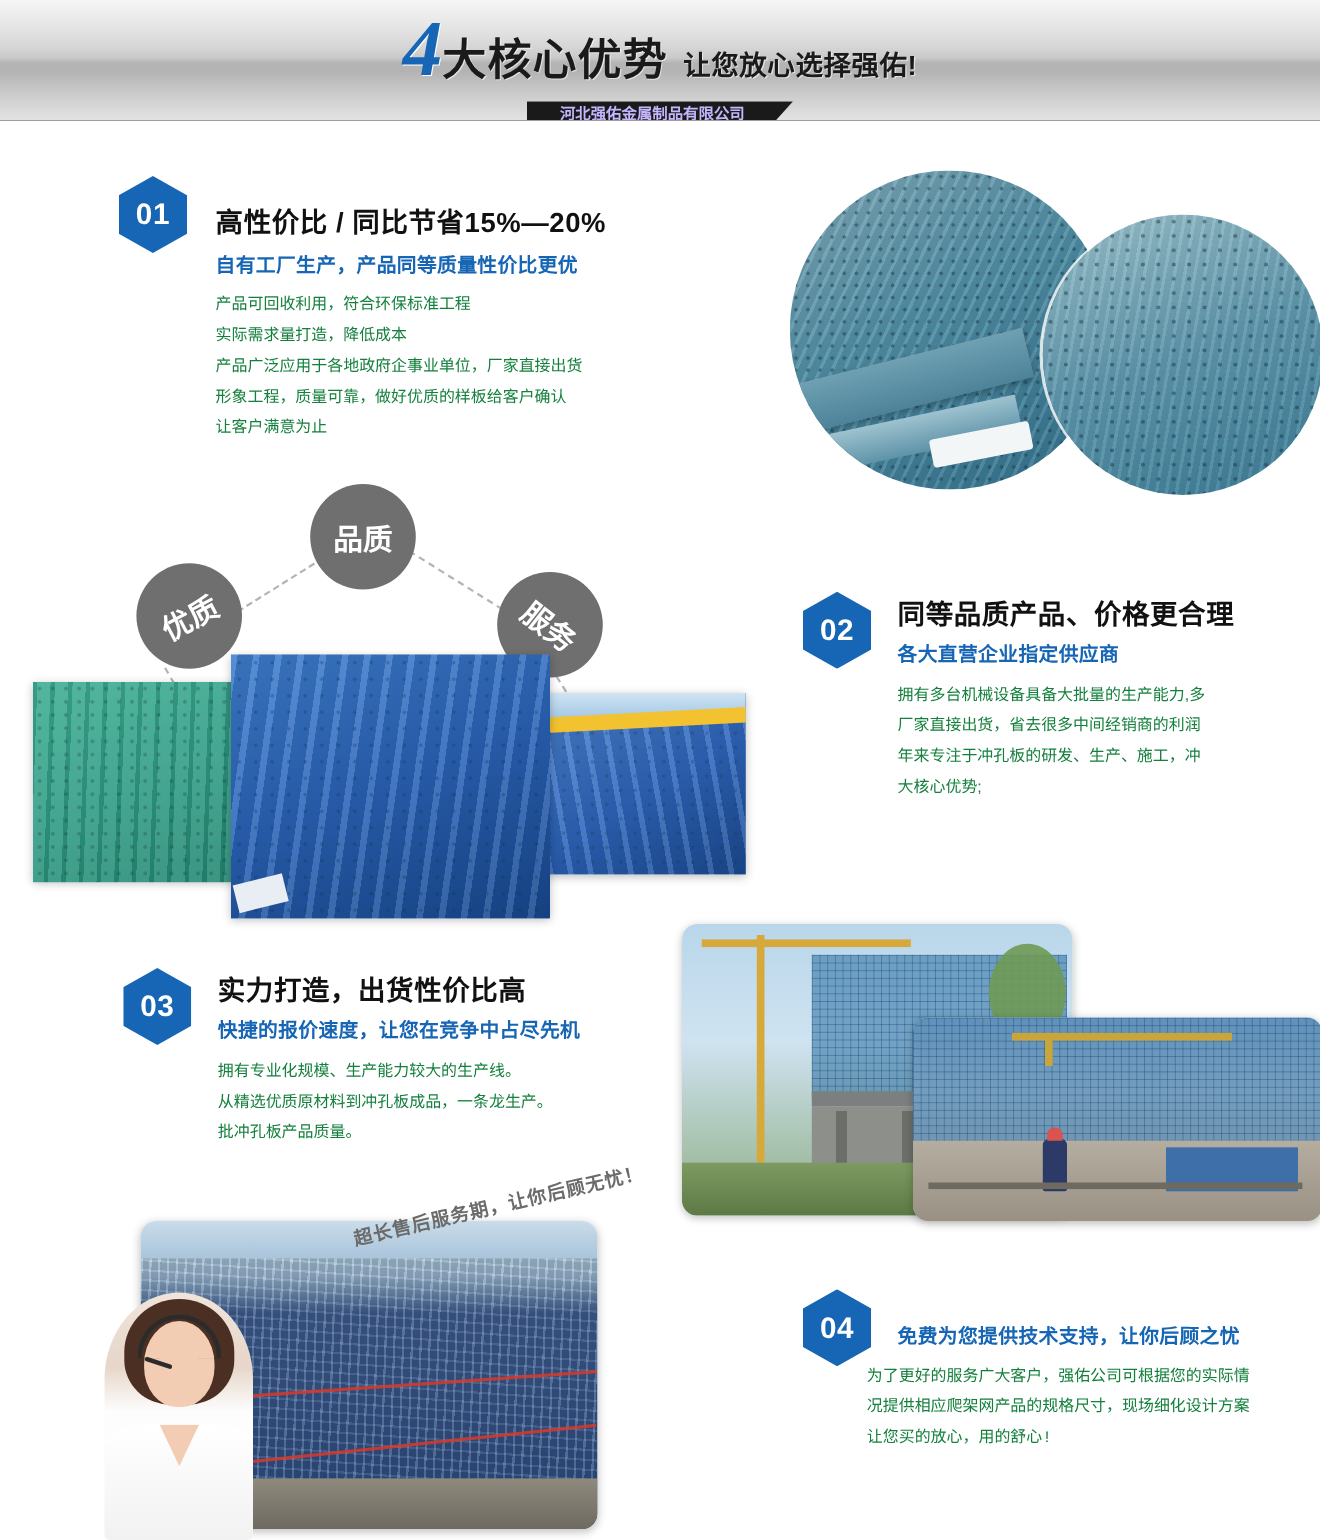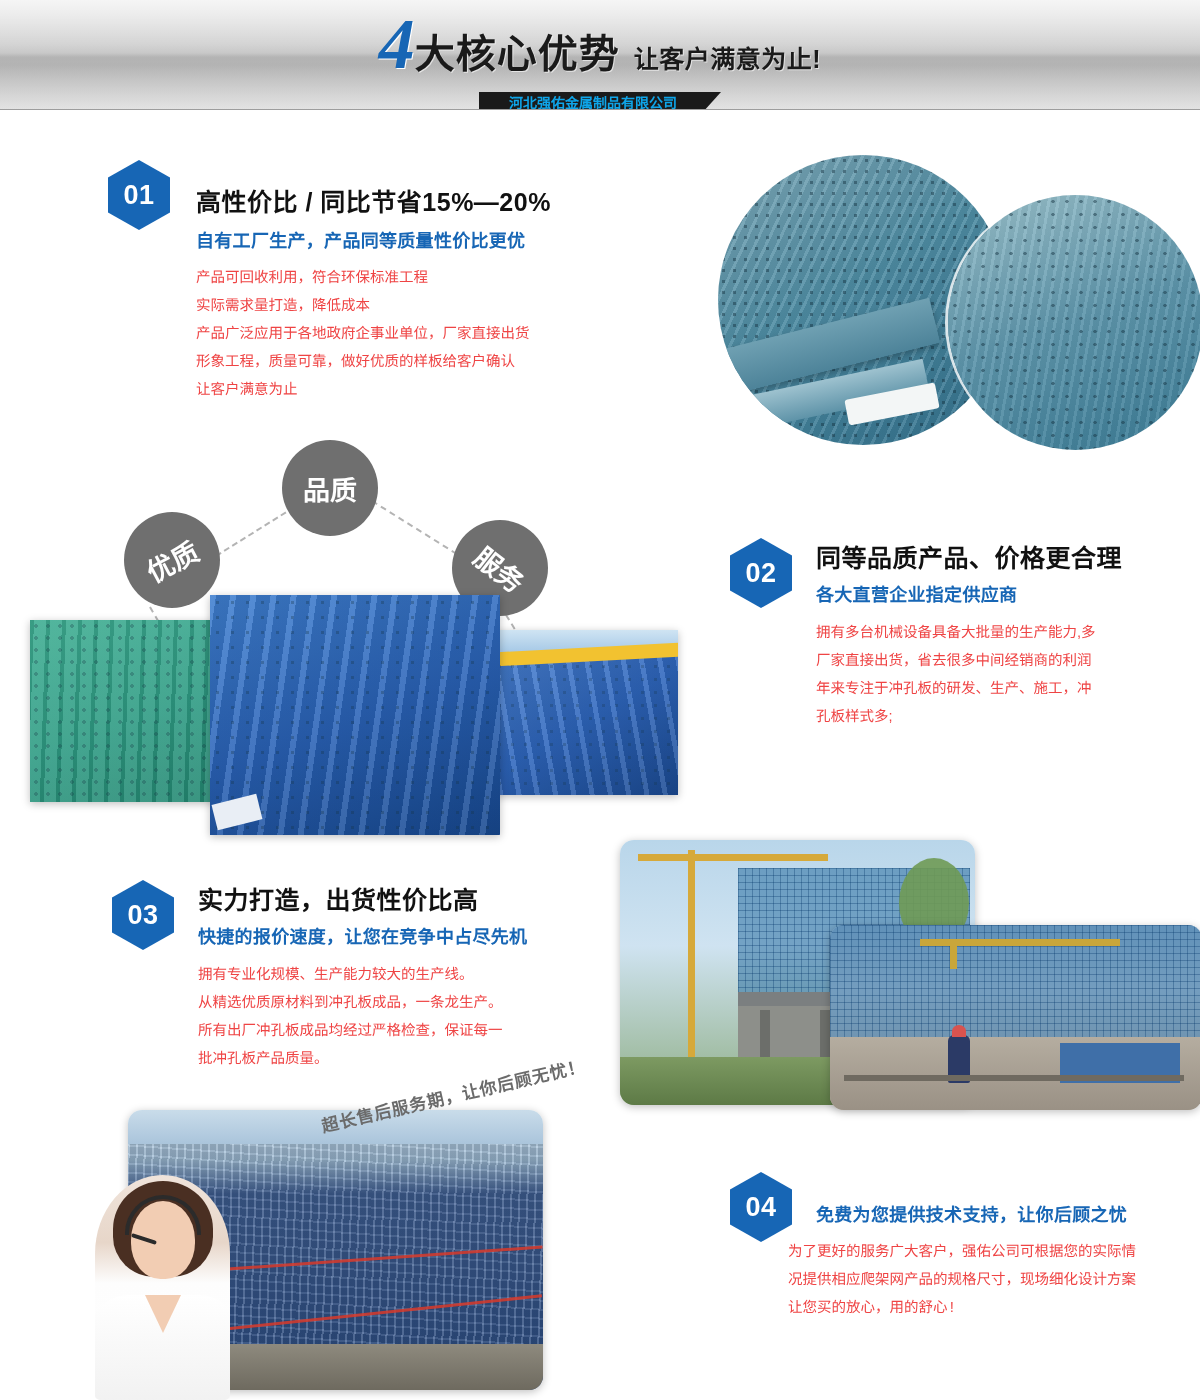--- a/index.html
+++ b/index.html
@@ -47,21 +47,21 @@
   .headline-sub {
     font-size: 25px; font-weight: bold; color: #1a1a1a;
     margin-left: 14px; letter-spacing: 0.5px;
     text-shadow: 1px 1px 0 rgba(255,255,255,.6);
   }
   .company-bar {
     position: relative; z-index: 2;
     margin-top: 12px;
     height: 24px;
     background: #1a1a1a;
-    color: #0ea5e9; font-size: 14px; font-weight: bold;
+    color: #c4b5fd; font-size: 14px; font-weight: bold;
     display: flex; align-items: center; justify-content: center;
     padding: 0 44px 0 30px;
     clip-path: polygon(0 0, 100% 0, calc(100% - 18px) 100%, 0 100%);
   }
 
   
   .hex {
     position: absolute;
     width: 62px; height: 70px;
     background: #1766b5;
@@ -75,21 +75,21 @@
     font-size: 25px; font-weight: bold; color: #111; letter-spacing: .5px;
     white-space: nowrap;
   }
   .blk-sub {
     position: absolute;
     font-size: 18px; font-weight: bold; color: #1766b5; letter-spacing: .3px;
     white-space: nowrap;
   }
   .blk-body {
     position: absolute;
-    font-size: 14.5px; color: #ef4444; line-height: 28px;
+    font-size: 14.5px; color: #15803d; line-height: 28px;
   }
   .blk-body p { white-space: nowrap; }
 
   
   .photo { position: absolute; overflow: hidden; }
   .shadowed { box-shadow: 0 2px 8px rgba(0,0,0,.25); }
 
   
   .circ { border-radius: 50%; overflow: hidden; position: absolute; }
   .circ-a {
@@ -247,21 +247,21 @@
 <body>
 
 <div class="page">
 
   <div class="header">
     <div class="sheen"></div>
     <div class="header-inner">
       <div class="headline">
         <span class="big-num">4</span>
         <span class="headline-main">大核心优势</span>
-        <span class="headline-sub">让客户满意为止!</span>
+        <span class="headline-sub">让您放心选择强佑!</span>
       </div>
       <div class="company-bar">河北强佑金属制品有限公司</div>
     </div>
   </div>
 
   <div class="hex" style="left:108px; top:160px;">01</div>
   <div class="blk-title" style="left:196px; top:182px;">高性价比 / 同比节省15%—20%</div>
   <div class="blk-sub" style="left:196px; top:226px;text-align:right;">自有工厂生产，产品同等质量性价比更优</div>
   <div class="blk-body" style="left:196px; top:263px;">
     <p>产品可回收利用，符合环保标准工程</p>
@@ -309,30 +309,29 @@
     <div class="perf" style="background-size:13px 13px;opacity:.45;top:30px;"></div>
   </div>
 
   <div class="hex" style="left:730px; top:538px;">02</div>
   <div class="blk-title" style="left:816px; top:538px;">同等品质产品、价格更合理</div>
   <div class="blk-sub" style="left:816px; top:580px;">各大直营企业指定供应商</div>
   <div class="blk-body" style="left:816px; top:618px;">
     <p>拥有多台机械设备具备大批量的生产能力,多</p>
     <p>厂家直接出货，省去很多中间经销商的利润</p>
     <p>年来专注于冲孔板的研发、生产、施工，冲</p>
-    <p>孔板样式多;</p>
+    <p>大核心优势;</p>
   </div>
 
   <div class="hex" style="left:112px; top:880px;">03</div>
   <div class="blk-title" style="left:198px; top:880px;">实力打造，出货性价比高</div>
   <div class="blk-sub" style="left:198px; top:922px;">快捷的报价速度，让您在竞争中占尽先机</div>
   <div class="blk-body" style="left:198px; top:960px;">
     <p>拥有专业化规模、生产能力较大的生产线。</p>
     <p>从精选优质原材料到冲孔板成品，一条龙生产。</p>
-    <p>所有出厂冲孔板成品均经过严格检查，保证每一</p>
     <p>批冲孔板产品质量。</p>
   </div>
 
   <div class="photo site-a shadowed">
     <div class="mesh" style="left:118px; top:28px; width:232px; height:130px; background-color:rgba(40,110,160,.55);"></div>
     <div style="position:absolute;left:118px;top:152px;width:232px;height:14px;background:#7b7f80;"></div>
     <div style="position:absolute;left:118px;top:166px;width:232px;height:52px;background:#8d8f8a;"></div>
     <div style="position:absolute;left:140px;top:170px;width:10px;height:48px;background:#6c6e6a;"></div>
     <div style="position:absolute;left:200px;top:170px;width:10px;height:48px;background:#6c6e6a;"></div>
     <div style="position:absolute;left:262px;top:170px;width:10px;height:48px;background:#6c6e6a;"></div>

